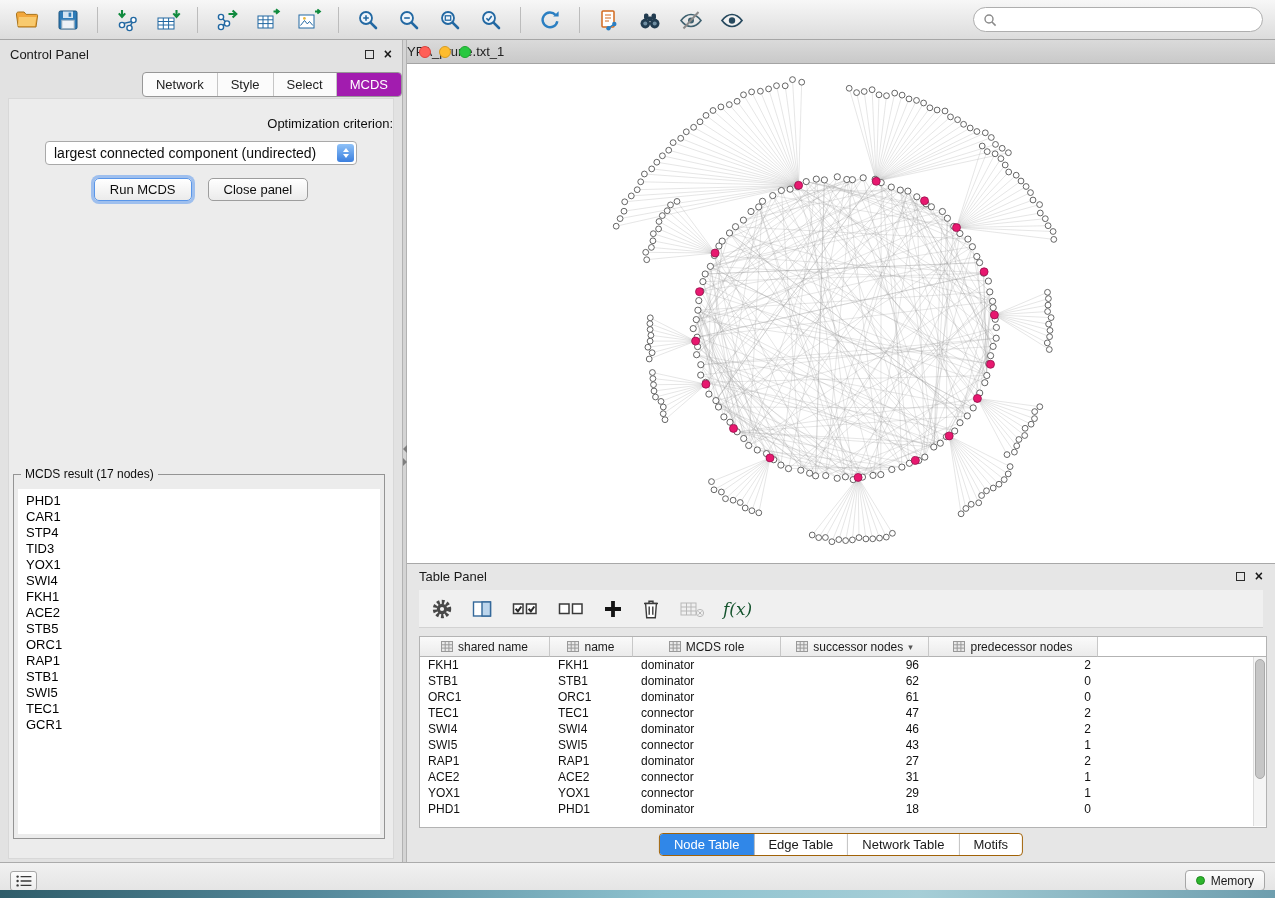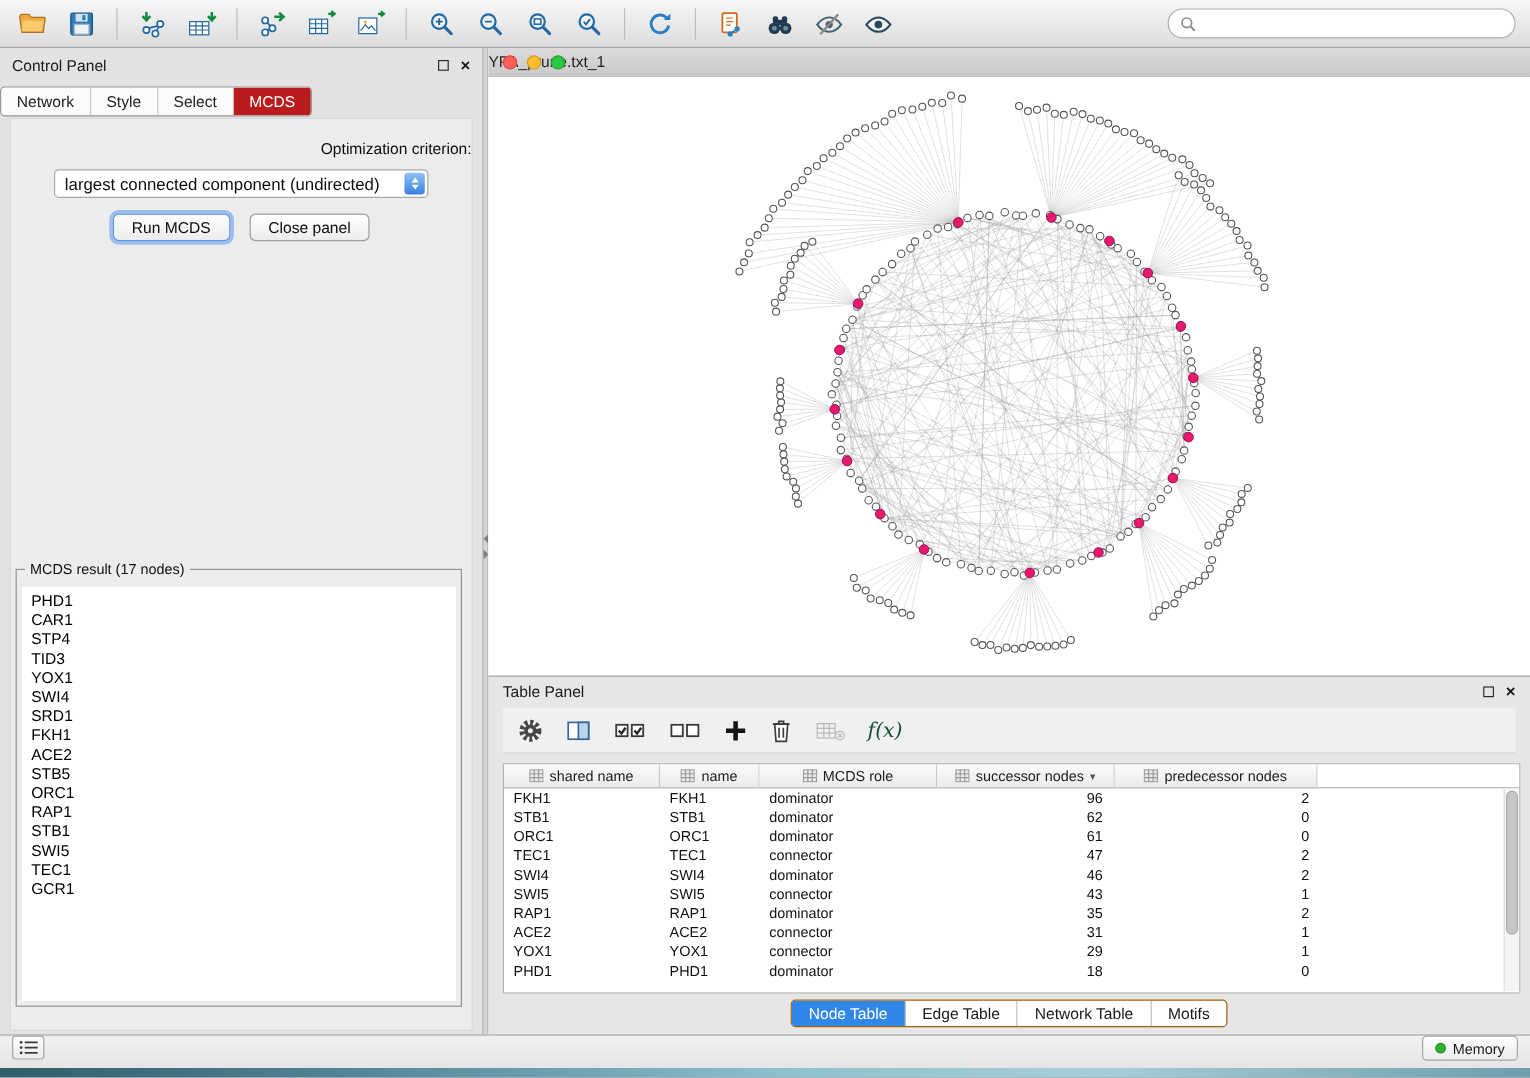--- a/index.html
+++ b/index.html
@@ -17,25 +17,25 @@
     background:#fff;display:flex;align-items:center;padding:0 9px;gap:6px}
   .search-box input{border:none;outline:none;background:transparent;flex:1;font-size:12px;font-family:"Liberation Sans",sans-serif}
 
   
   .control-panel{position:absolute;left:0;top:40px;width:402px;height:822px;background:#e2e2e2}
   .cp-header{height:28px;display:flex;align-items:center;padding:0 10px}
   .panel-title{font-size:13px;color:#1a1a1a}
   .win-btns{margin-left:auto;display:flex;align-items:center;gap:10px}
   .sq-icon{width:9px;height:9px;border:1.5px solid #2b2b2b;display:inline-block}
   .x-icon{font-weight:700;font-size:14px;line-height:10px;color:#1a1a1a}
-  .cp-tabs{display:flex;justify-content:flex-start;margin-top:4px}
+  .cp-tabs{display:flex;justify-content:flex-end;margin-top:4px}
   .cp-tabs-inner{display:inline-flex;border:1px solid #979797;border-radius:4px;background:#fbfbfb;overflow:hidden}
   .cp-tab{padding:4px 13px;font-size:13px;border-right:1px solid #c6c6c6;color:#222}
   .cp-tab:last-child{border-right:none}
-  .cp-tab.active{background:#b91c1c;color:#fff}
+  .cp-tab.active{background:#a21caf;color:#fff}
   .cp-content{position:absolute;left:8px;right:8px;top:58px;bottom:3px;background:#ececec;border:1px solid #d8d8d8}
   .opt-label{margin-top:17px;text-align:right;font-size:13px;color:#0d0d0d}
   .dropdown{position:relative;width:312px;height:24px;margin:10px auto 0;background:#fff;border:1px solid #a9a9a9;
     border-radius:4px;font-size:14px;line-height:22px;padding-left:8px;color:#0d0d0d;white-space:nowrap;overflow:hidden}
   .dd-stepper{position:absolute;right:2px;top:2px;bottom:2px;width:17px;border-radius:3px;
     background:linear-gradient(#8fc2f8,#3b7fde);display:flex;flex-direction:column;align-items:center;justify-content:center;gap:2px}
   .dd-stepper i{display:block;width:0;height:0;border-left:3.5px solid transparent;border-right:3.5px solid transparent}
   .dd-stepper .up{border-bottom:4px solid #fff}
   .dd-stepper .dn{border-top:4px solid #fff}
   .btn-row{display:flex;justify-content:center;gap:16px;margin-top:13px}
@@ -86,21 +86,21 @@
   .vscroll{position:absolute;right:0;top:20px;bottom:1px;width:13px;background:#f5f5f5;border-left:1px solid #ddd}
   .vthumb{position:absolute;left:1px;right:1px;top:2px;height:120px;background:#c6c6c6;border:1px solid #a9a9a9;border-radius:6px}
   .tp-tabs{position:absolute;left:50%;transform:translateX(-50%);bottom:6px;display:flex;border:1px solid #a16207;
     border-radius:4px;overflow:hidden;background:#fff}
   .tp-tab{padding:3px 14px;font-size:13px;border-right:1px solid #c2c2c2;color:#1a1a1a;white-space:nowrap}
   .tp-tab:last-child{border-right:none}
   .tp-tab.active{background:#3087e8;color:#fff}
 
   
   .status-bar{position:absolute;left:0;top:862px;width:100%;height:36px;background:linear-gradient(#f1f1f1,#e1e1e1);
-    border-top:1px solid #ababab;display:flex;align-items:flex-start;padding:0 10px}
+    border-top:1px solid #ababab;display:flex;align-items:center;padding:0 10px}
   .list-btn{width:27px;height:20px;border:1px solid #a6a6a6;border-radius:3px;background:linear-gradient(#fdfdfd,#ececec);
     display:flex;align-items:center;justify-content:center}
   .memory-btn{margin-left:auto;height:21px;border:1px solid #a6a6a6;border-radius:4px;background:linear-gradient(#fdfdfd,#ececec);
     display:flex;align-items:center;gap:6px;padding:0 10px;font-size:12px;color:#1a1a1a}
   .memory-dot{width:9px;height:9px;border-radius:50%;background:#2db52d;border:1px solid #1d8a1d}
   .desktop{position:absolute;left:0;top:890px;width:100%;height:8px;
     background:linear-gradient(90deg,#2f5d6a,#55899b 25%,#8ec2cf 52%,#a6ced7 72%,#6e9eae 100%)}
 </style>
 </head>
 <body>
@@ -282,21 +282,20 @@
       </div>
       <fieldset class="result-box">
         <legend>MCDS result (17 nodes)</legend>
         <div class="result-list" id="mcds-list">
             <div class="result-item">PHD1</div>
             <div class="result-item">CAR1</div>
             <div class="result-item">STP4</div>
             <div class="result-item">TID3</div>
             <div class="result-item">YOX1</div>
             <div class="result-item">SWI4</div>
-            <div class="result-item">SRD1</div>
             <div class="result-item">FKH1</div>
             <div class="result-item">ACE2</div>
             <div class="result-item">STB5</div>
             <div class="result-item">ORC1</div>
             <div class="result-item">RAP1</div>
             <div class="result-item">STB1</div>
             <div class="result-item">SWI5</div>
             <div class="result-item">TEC1</div>
             <div class="result-item">GCR1</div>
           </div>
@@ -1127,21 +1126,21 @@
             <div class="tcell col1">SWI5</div>
             <div class="tcell col2">connector</div>
             <div class="tcell col3">43</div>
             <div class="tcell col4">1</div>
             <div class="tcell"></div>
           </div>
           <div class="trow">
             <div class="tcell col0">RAP1</div>
             <div class="tcell col1">RAP1</div>
             <div class="tcell col2">dominator</div>
-            <div class="tcell col3">35</div>
+            <div class="tcell col3">27</div>
             <div class="tcell col4">2</div>
             <div class="tcell"></div>
           </div>
           <div class="trow">
             <div class="tcell col0">ACE2</div>
             <div class="tcell col1">ACE2</div>
             <div class="tcell col2">connector</div>
             <div class="tcell col3">31</div>
             <div class="tcell col4">1</div>
             <div class="tcell"></div>

